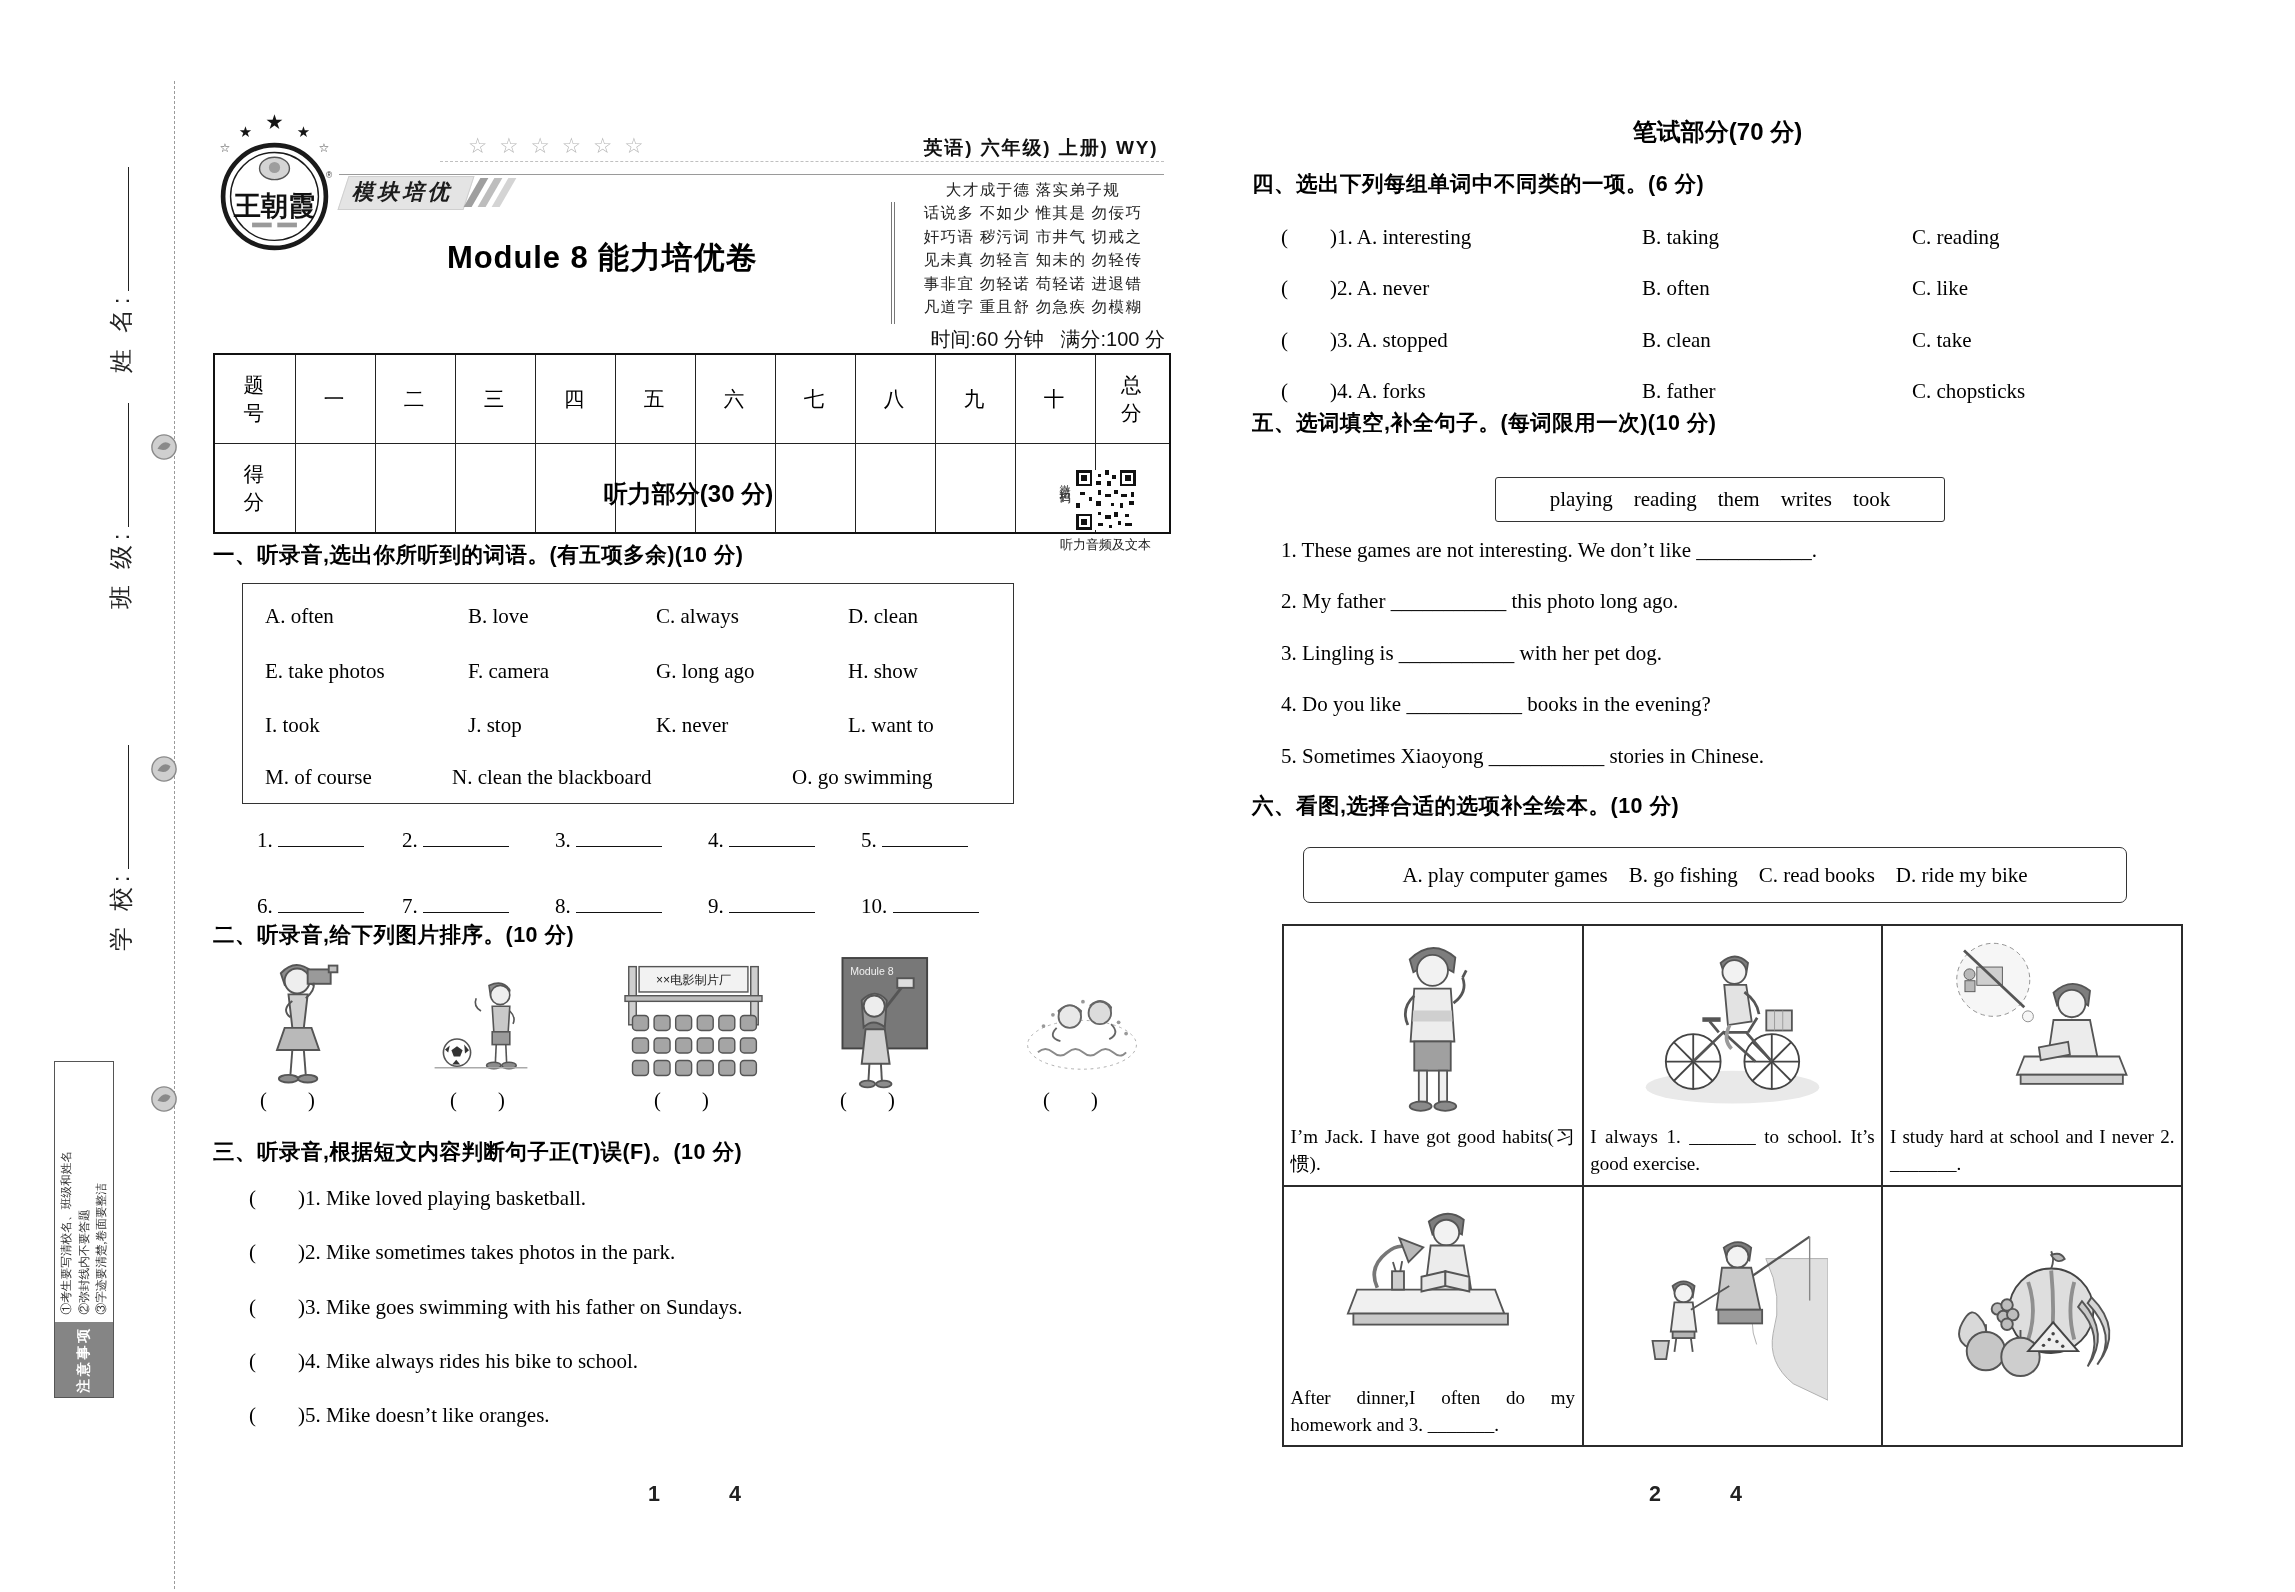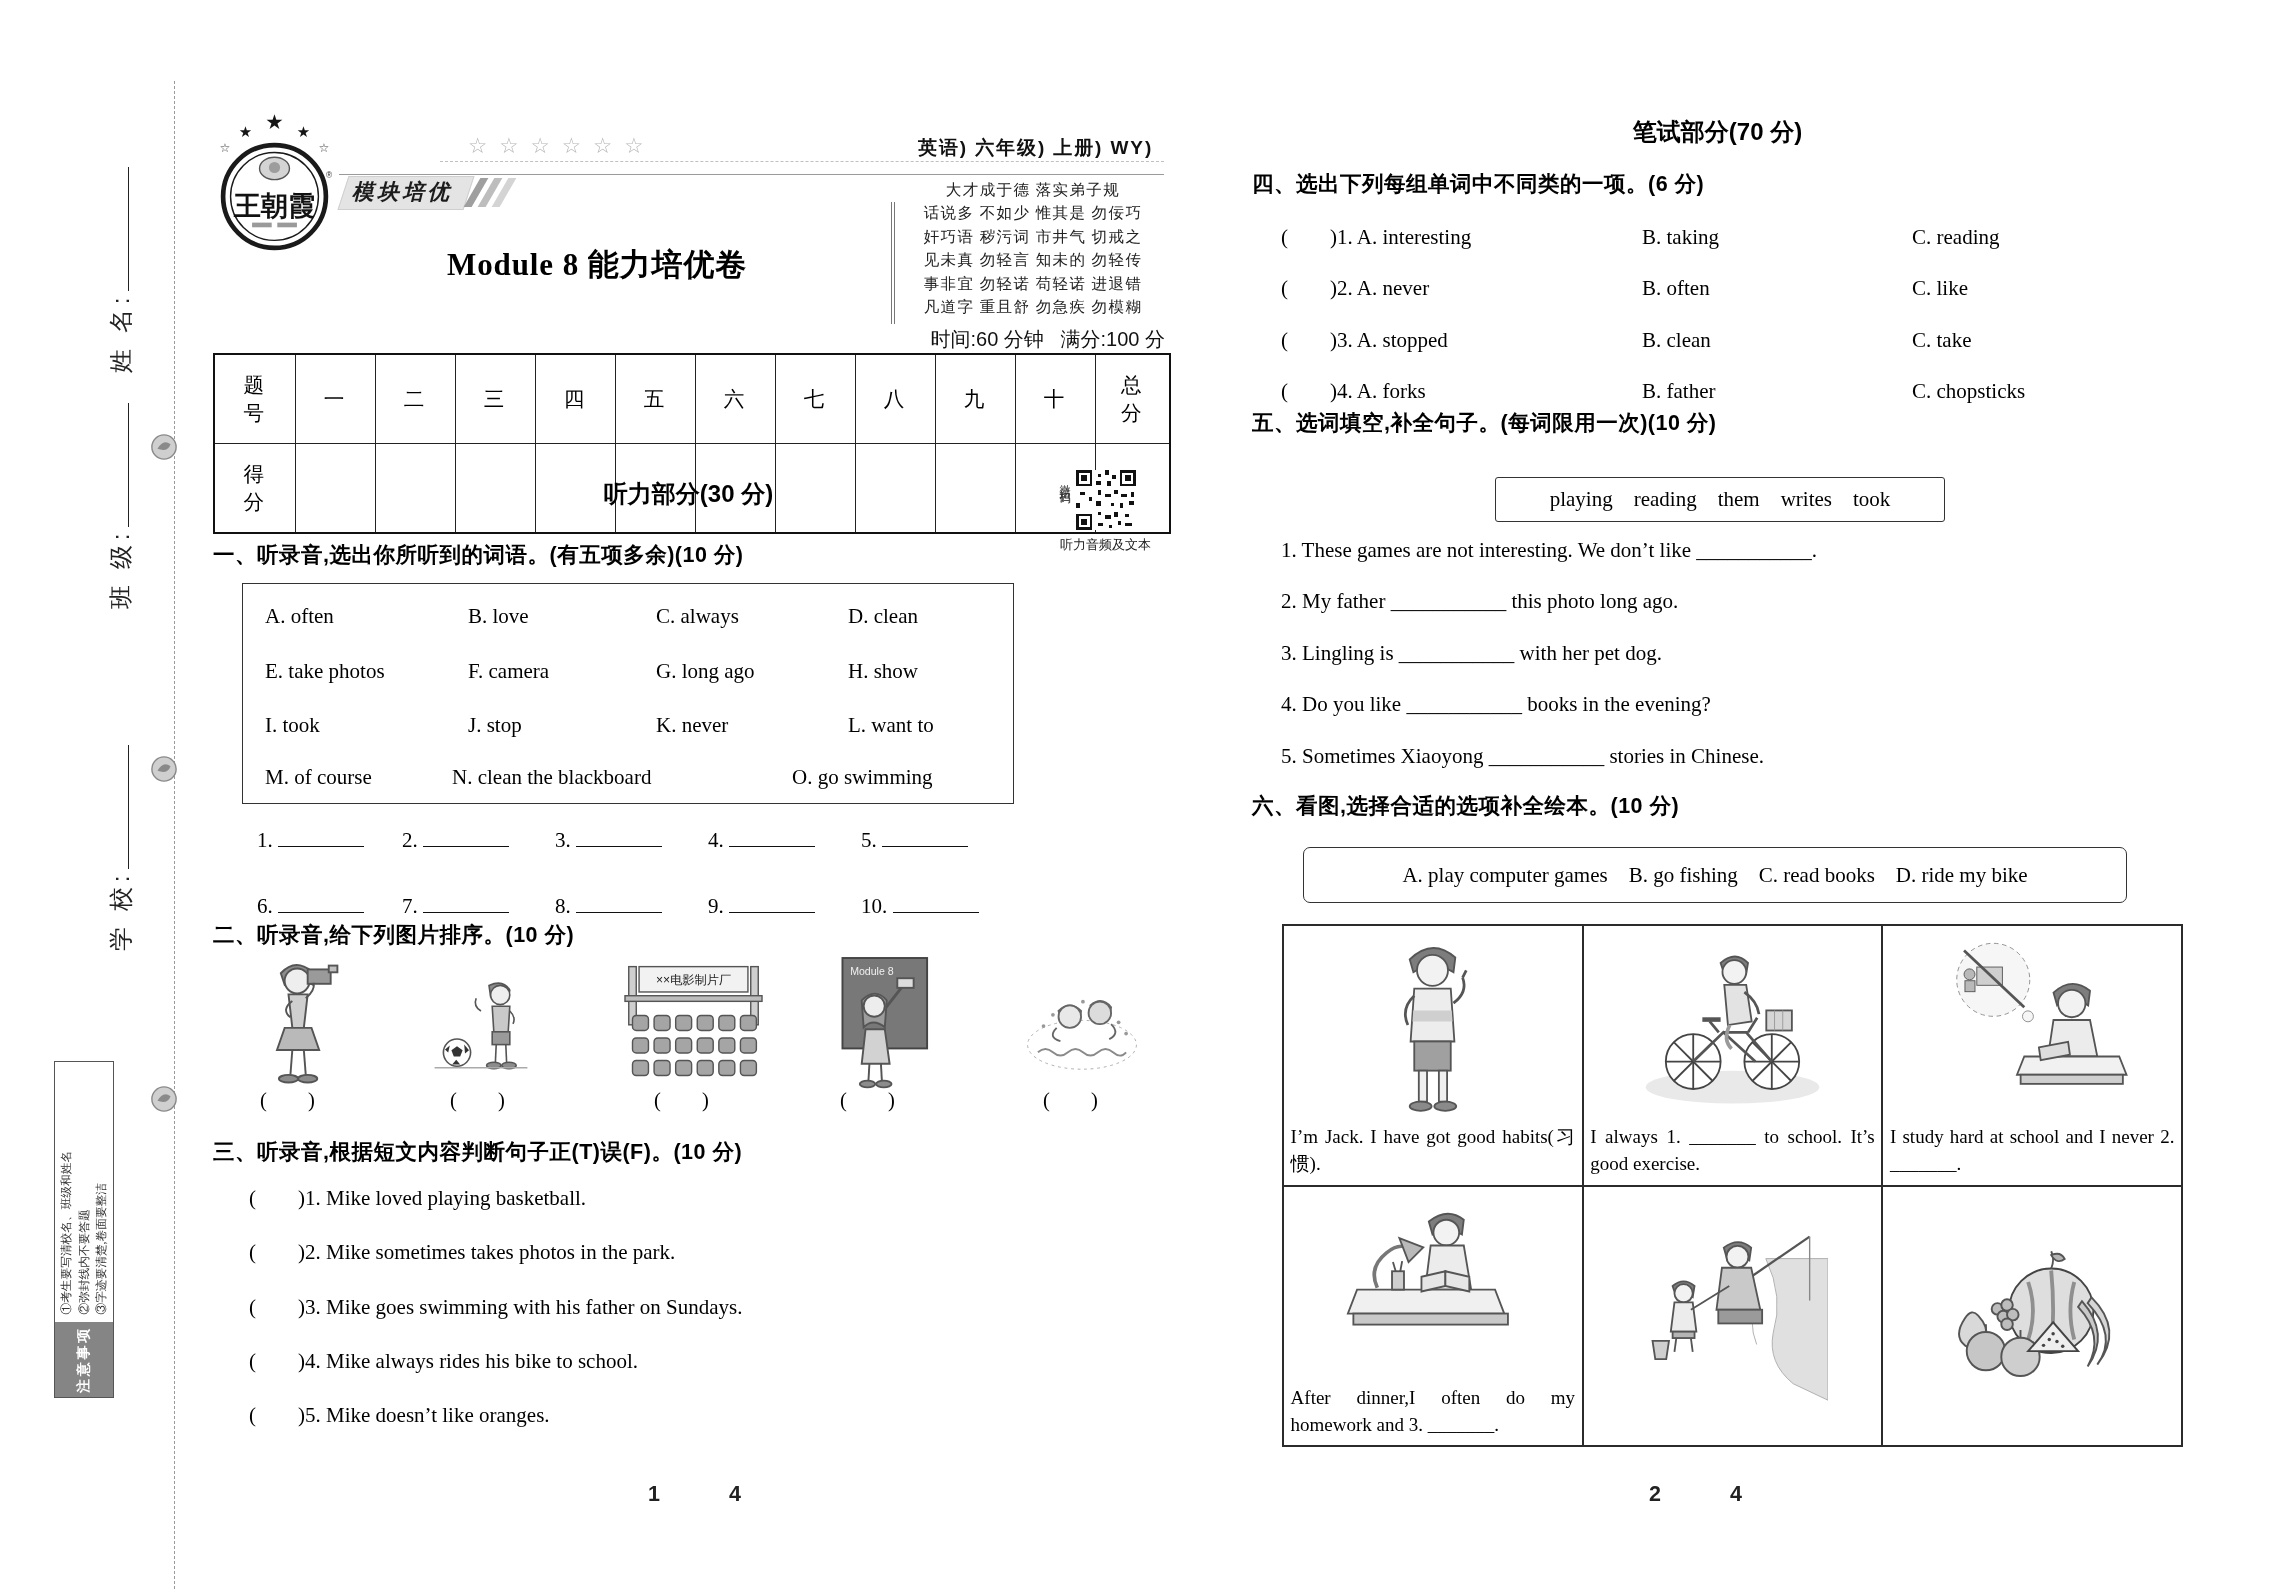--- a/index.html
+++ b/index.html
@@ -101,33 +101,33 @@
   <rect x="74" y="128" width="21" height="5" fill="#9a9a9a"></rect>
   <text x="126" y="80" font-size="9" fill="#333">®</text>
 </svg>
 
 <div class="banner-plate"></div>
 <div class="banner-text">模块培优</div>
 <div class="stripe" style="left:472px;background:#9f9f9f"></div>
 <div class="stripe" style="left:486px;background:#bdbdbd"></div>
 <div class="stripe" style="left:500px;background:#d4d4d4"></div>
 
-<div class="abs" style="left:918px;top:135px;width:246px;text-align:left;font-size:19px;font-weight:600;letter-spacing:1.9px;color:#111">英语) 六年级) 上册) WY)</div>
+<div class="abs" style="left:918px;top:135px;width:246px;text-align:center;font-size:19px;font-weight:600;letter-spacing:1.9px;color:#111">英语) 六年级) 上册) WY)</div>
 
 <div class="abs" style="left:891px;top:202px;height:122px;border-left:4.7px double #777"></div>
 <div class="abs proverb" style="left:898px;top:178px">
   <div>大才成于德 落实弟子规</div>
   <div>话说多 不如少 惟其是 勿佞巧</div>
   <div>奸巧语 秽污词 市井气 切戒之</div>
   <div>见未真 勿轻言 知未的 勿轻传</div>
   <div>事非宜 勿轻诺 苟轻诺 进退错</div>
   <div>凡道字 重且舒 勿急疾 勿模糊</div>
 </div>
 
-<div class="abs" style="left:447px;top:244px;font-size:31px;font-weight:bold;letter-spacing:0.9px;color:#000;font-family:Liberation Serif, serif">Module 8 能力培优卷</div>
+<div class="abs" style="left:447px;top:237px;font-size:31px;font-weight:bold;letter-spacing:0.9px;color:#000;font-family:Liberation Sans, sans-serif">Module 8 能力培优卷</div>
 
 <div class="abs" style="left:884px;top:326px;width:281px;text-align:right;font-size:20px;color:#111">
   <span>时间:60 分钟</span>&nbsp;&nbsp;
   <span>满分:100 分</span>
 </div>
 
 <table class="score abs" style="left:213px;top:353px;width:952px">
   <colgroup>
       <col style="width:81px">
       <col span="10" style="width:80px">

